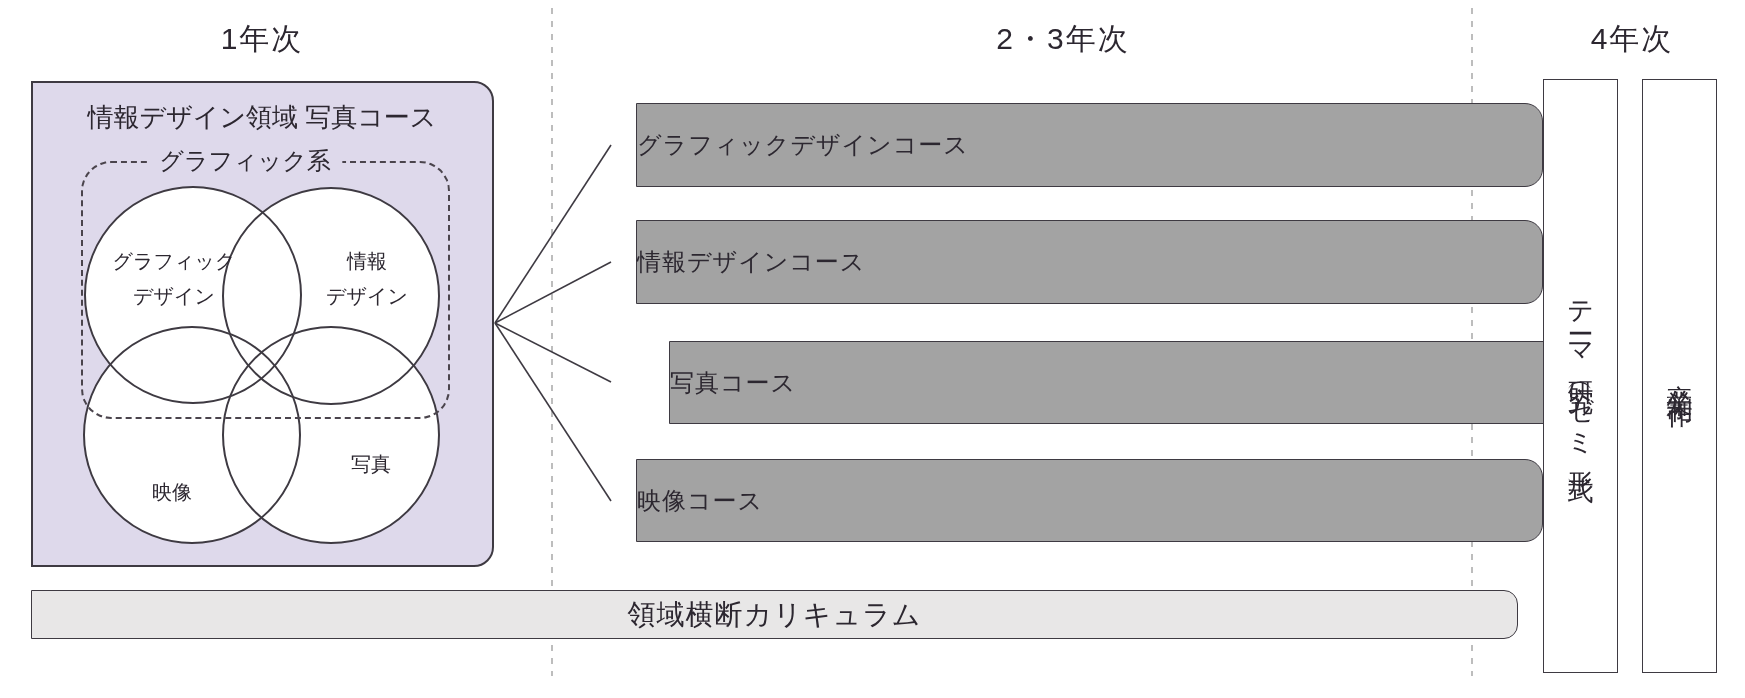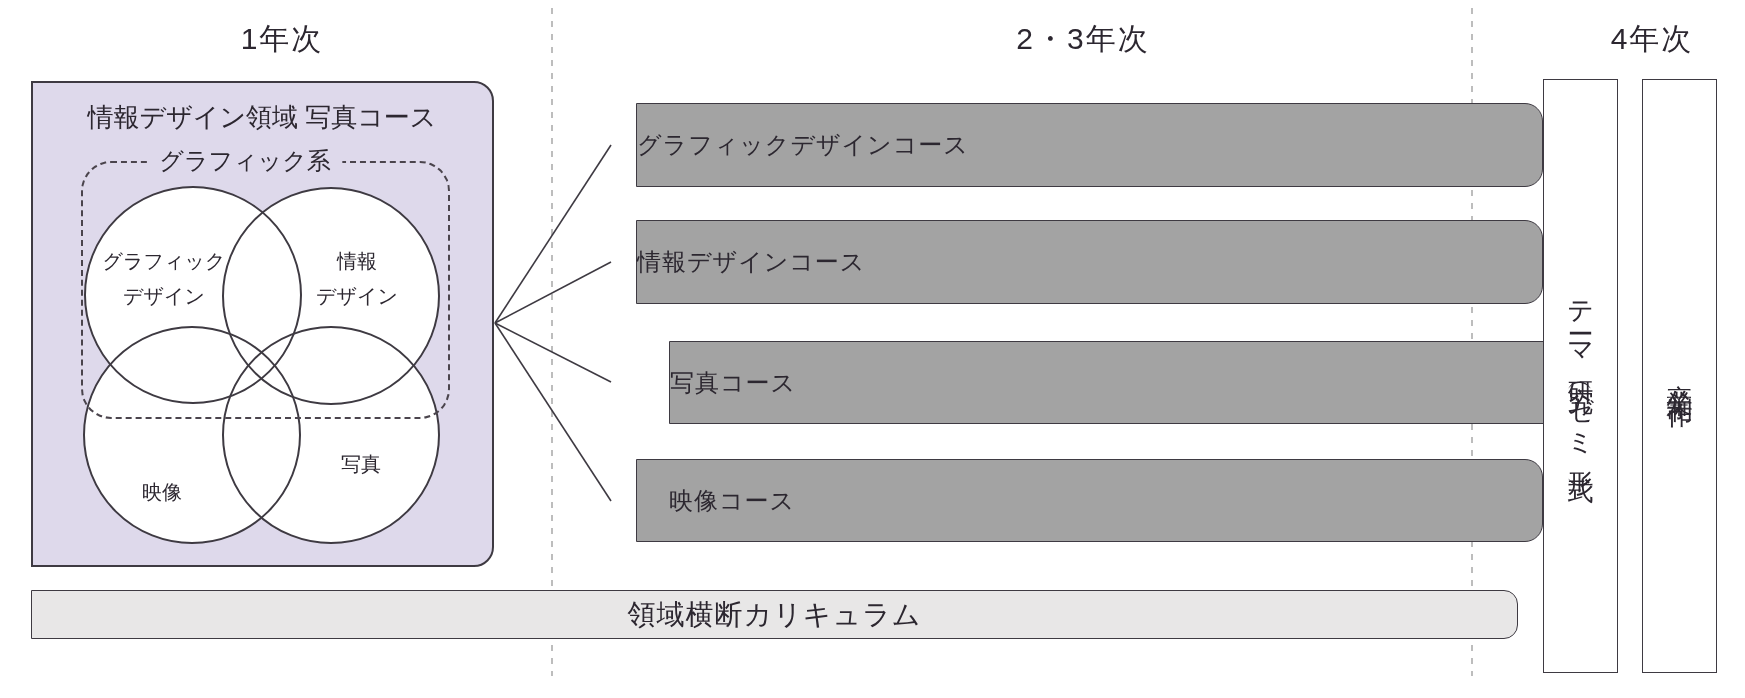--- a/index.html
+++ b/index.html
@@ -1,21 +1,21 @@
 <!DOCTYPE html>
 <html><head>
 <meta charset="utf-8">
 <style>
   html,body{margin:0;padding:0;background:#ffffff;}
   body{font-family:"Liberation Sans","DejaVu Sans",sans-serif;color:#2c2730;}
   .canvas{position:relative;width:1745px;height:698px;background:#ffffff;overflow:hidden;}
 
   
   .col-header{position:absolute;top:22px;height:34px;line-height:34px;font-size:30px;
-    letter-spacing:2px;text-align:center;transform:translateX(-50%);white-space:nowrap;margin-left:20px;}
+    letter-spacing:2px;text-align:center;transform:translateX(-50%);white-space:nowrap;}
   .h-y1{left:262px;}
   .h-y23{left:1063px;}
   .h-y4{left:1632px;}
 
   
   .vguide{position:absolute;top:8px;width:2px;height:668px;
     background:repeating-linear-gradient(to bottom,#bdbdbd 0 6px,transparent 6px 13px);}
   .vg-left{left:551px;}
   .vg-right{left:1471px;}
 
@@ -29,34 +29,34 @@
   .svg-layer{position:absolute;left:0;top:0;width:1745px;height:698px;z-index:2;pointer-events:none;}
 
   
   .graphic-group{position:absolute;left:81px;top:161px;width:369px;height:258px;
     border:2px dashed #4a444c;border-radius:30px;box-sizing:border-box;z-index:3;}
   .graphic-group-label{position:absolute;left:162px;top:0;transform:translate(-50%,-55%);
     background:#ded9eb;padding:0 12px;font-size:24px;white-space:nowrap;}
 
   
   .venn-label{position:absolute;transform:translate(-50%,-50%);text-align:center;
-    font-size:20px;line-height:35px;z-index:4;white-space:nowrap;}
+    font-size:20px;line-height:35px;z-index:4;white-space:nowrap;margin-left:10px;}
   .vl-gd{left:164px;top:279px;}
   .vl-id{left:357px;top:279px;}
   .vl-video{left:162px;top:492px;}
   .vl-photo{left:361px;top:464px;}
 
   
   .course-box{position:absolute;left:636px;width:907px;background:#a3a3a3;
     border:1.6px solid #3e3a42;border-radius:0 18px 18px 0;box-sizing:border-box;
     display:flex;align-items:center;font-size:24px;letter-spacing:1px;z-index:1;}
   .cb-1{top:103px;height:84px;}
   .cb-2{top:220px;height:84px;}
   .cb-3{top:341px;height:83px;margin-left:33px;}
-  .cb-4{top:459px;height:83px;padding-left:32px;}
+  .cb-4{top:459px;height:83px;}
 
   
   .cross-bar{position:absolute;left:31px;top:590px;width:1487px;height:49px;background:#e8e7e7;
     border:1.6px solid #3e3a42;border-radius:0 14px 14px 0;box-sizing:border-box;
     display:flex;align-items:center;justify-content:center;font-size:28px;letter-spacing:1px;z-index:1;}
 
   
   .year4-bar{position:absolute;top:79px;width:75px;height:594px;background:#ffffff;
     border:1.6px solid #3e3a42;box-sizing:border-box;display:flex;align-items:center;justify-content:center;z-index:1;}
   .yb-1{left:1543px;}

